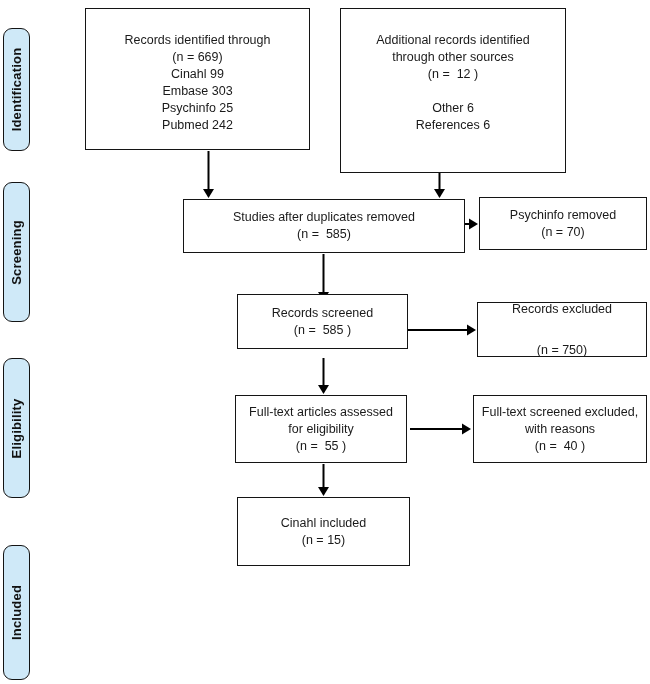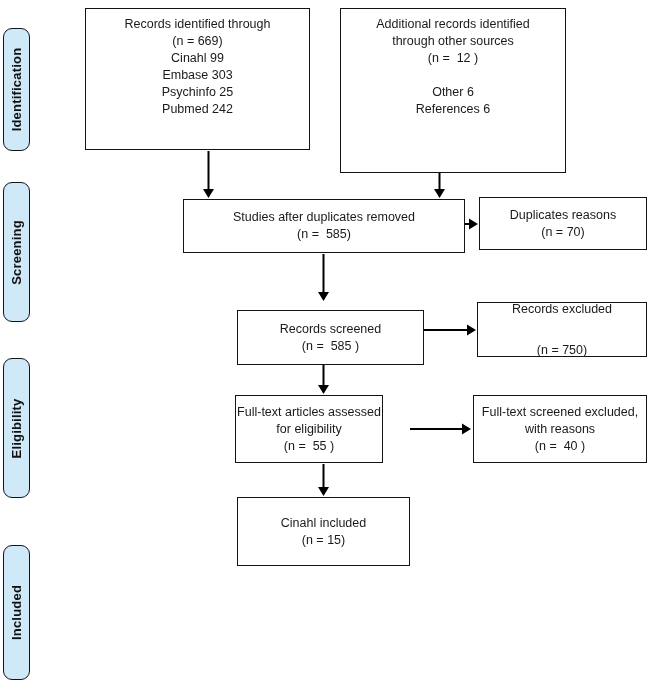--- a/index.html
+++ b/index.html
@@ -31,21 +31,21 @@
     flex-direction: column;
     align-items: center;
     justify-content: center;
     text-align: center;
     color: #1a1a1a;
     font-size: 12.5px;
     line-height: 17px;
   }
   .box.top-align {
     justify-content: flex-start;
-    padding-top: 7px;
+    padding-top: 23px;
     text-align: center;
   }
   .line {
     min-height: 17px;
     white-space: pre-wrap;
   }
   
   .stage {
     position: absolute;
     box-sizing: border-box;
@@ -67,23 +67,23 @@
   
   #stage-identification { left: 3px;  top: 28px;  width: 27px; height: 123px; }
   #stage-screening      { left: 3px;  top: 182px; width: 27px; height: 140px; }
   #stage-eligibility    { left: 3px;  top: 358px; width: 27px; height: 140px; }
   #stage-included       { left: 3px;  top: 545px; width: 27px; height: 135px; }
 
   #box-records-identified  { left: 85px;  top: 8px;   width: 225px; height: 142px; }
   #box-additional-records  { left: 340px; top: 8px;   width: 226px; height: 165px; }
   #box-after-duplicates    { left: 183px; top: 199px; width: 282px; height: 54px; }
   #box-duplicates-removed  { left: 479px; top: 197px; width: 168px; height: 53px; }
-  #box-records-screened    { left: 237px; top: 310px; width: 187px; height: 55px; }
+  #box-records-screened    { left: 237px; top: 294px; width: 171px; height: 55px; }
   #box-records-excluded    { left: 477px; top: 302px; width: 170px; height: 55px; gap: 24px; }
-  #box-fulltext-assessed   { left: 235px; top: 395px; width: 148px; height: 68px; }
+  #box-fulltext-assessed   { left: 235px; top: 395px; width: 172px; height: 68px; }
   #box-fulltext-excluded   { left: 473px; top: 395px; width: 174px; height: 68px; }
   #box-studies-included    { left: 237px; top: 497px; width: 173px; height: 69px; }
 </style>
 </head>
 <body>
 
 <div class="canvas">
 
   <svg class="connectors" width="650" height="684" viewBox="0 0 650 684">
     <g stroke="#000000" fill="#000000" stroke-width="2">
@@ -150,21 +150,21 @@
     <div class="line">Other 6</div>
     <div class="line">References 6</div>
   </div>
 
   <div class="box" id="box-after-duplicates">
     <div class="line">Studies after duplicates removed</div>
     <div class="line">(n =  585)</div>
   </div>
 
   <div class="box" id="box-duplicates-removed">
-    <div class="line">Duplicates reasons</div>
+    <div class="line">Psychinfo removed</div>
     <div class="line">(n = 70)</div>
   </div>
 
   <div class="box" id="box-records-screened">
     <div class="line">Records screened</div>
     <div class="line">(n =  585 )</div>
   </div>
 
   <div class="box" id="box-records-excluded">
     <div class="line">Records excluded</div>

